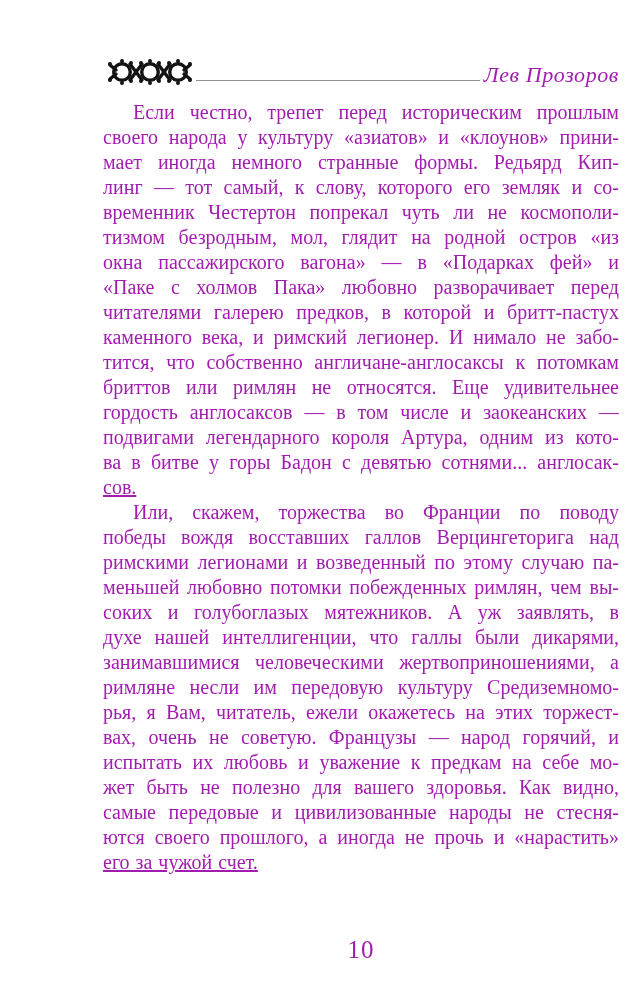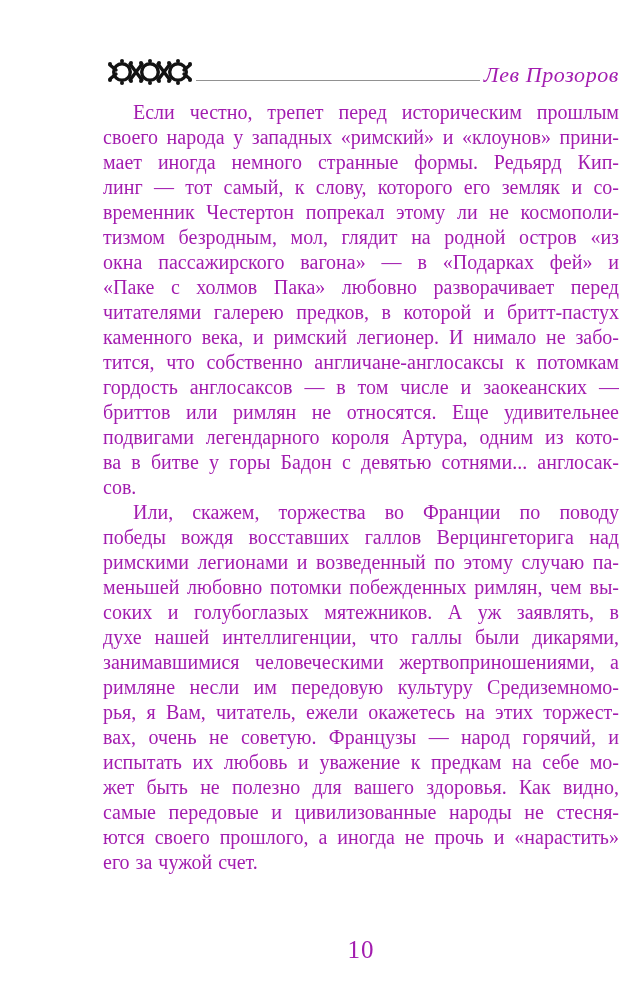--- a/index.html
+++ b/index.html
@@ -59,21 +59,21 @@
   }
   .paragraph { margin: 0; }
   .line {
     height: 25px;
     overflow: hidden;
     text-align: justify;
     text-align-last: justify;
     word-spacing: 1px;
   }
   .line.first { text-indent: 30px; }
-  .line.last  { text-align-last: left; }
+  .line.last  { text-align-last: left; text-decoration: underline; }
   
   .folio {
     position: absolute;
     left: 0;
     top: 936px;
     width: 630px;
     text-align: center;
     font-size: 25px;
     letter-spacing: 1px;
   }
@@ -119,32 +119,32 @@
           <circle cx="83" cy="23" r="2"></circle>
       </g>
     </svg>
     <div class="head-rule"></div>
     <span class="author">Лев Прозоров</span>
   </div>
 
   <div class="content">
       <div class="paragraph">
         <div class="line first">Если честно, трепет перед историческим прошлым</div>
-        <div class="line">своего народа у западных «римский» и «клоунов» прини-</div>
+        <div class="line">своего народа у культуру «азиатов» и «клоунов» прини-</div>
         <div class="line">мает иногда немного странные формы. Редьярд Кип-</div>
         <div class="line">линг — тот самый, к слову, которого его земляк и со-</div>
-        <div class="line">временник Честертон попрекал этому ли не космополи-</div>
+        <div class="line">временник Честертон попрекал чуть ли не космополи-</div>
         <div class="line">тизмом безродным, мол, глядит на родной остров «из</div>
         <div class="line">окна пассажирского вагона» — в «Подарках фей» и</div>
         <div class="line">«Паке с холмов Пака» любовно разворачивает перед</div>
         <div class="line">читателями галерею предков, в которой и бритт-пастух</div>
         <div class="line">каменного века, и римский легионер. И нимало не забо-</div>
         <div class="line">тится, что собственно англичане-англосаксы к потомкам</div>
+        <div class="line">бриттов или римлян не относятся. Еще удивительнее</div>
         <div class="line">гордость англосаксов — в том числе и заокеанских —</div>
-        <div class="line">бриттов или римлян не относятся. Еще удивительнее</div>
         <div class="line">подвигами легендарного короля Артура, одним из кото-</div>
         <div class="line">ва в битве у горы Бадон с девятью сотнями... англосак-</div>
         <div class="line last">сов.</div>
       </div>
       <div class="paragraph">
         <div class="line first">Или, скажем, торжества во Франции по поводу</div>
         <div class="line">победы вождя восставших галлов Верцингеторига над</div>
         <div class="line">римскими легионами и возведенный по этому случаю па-</div>
         <div class="line">меньшей любовно потомки побежденных римлян, чем вы-</div>
         <div class="line">соких и голубоглазых мятежников. А уж заявлять, в</div>

